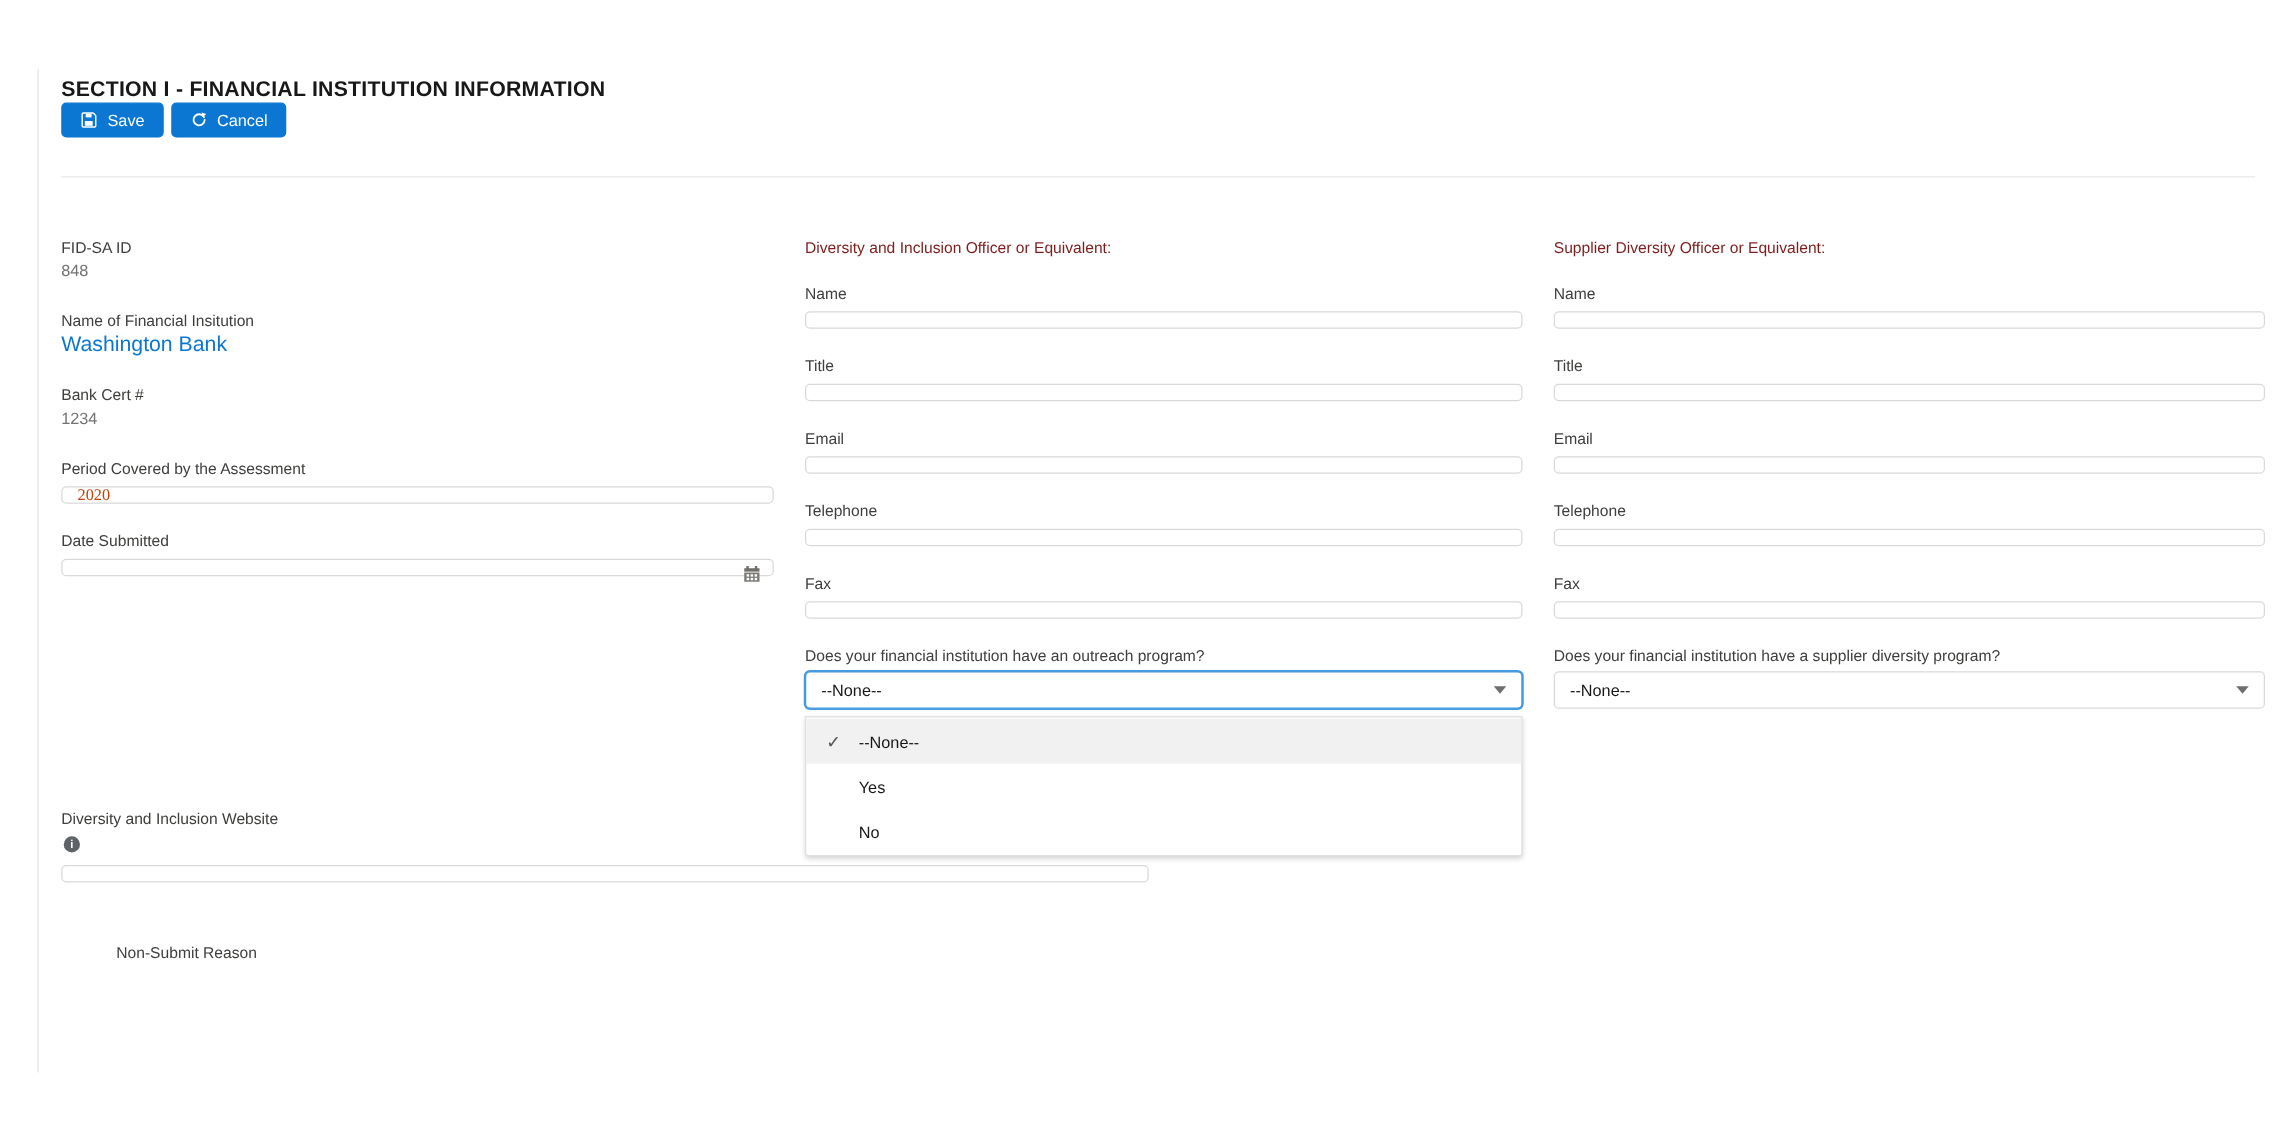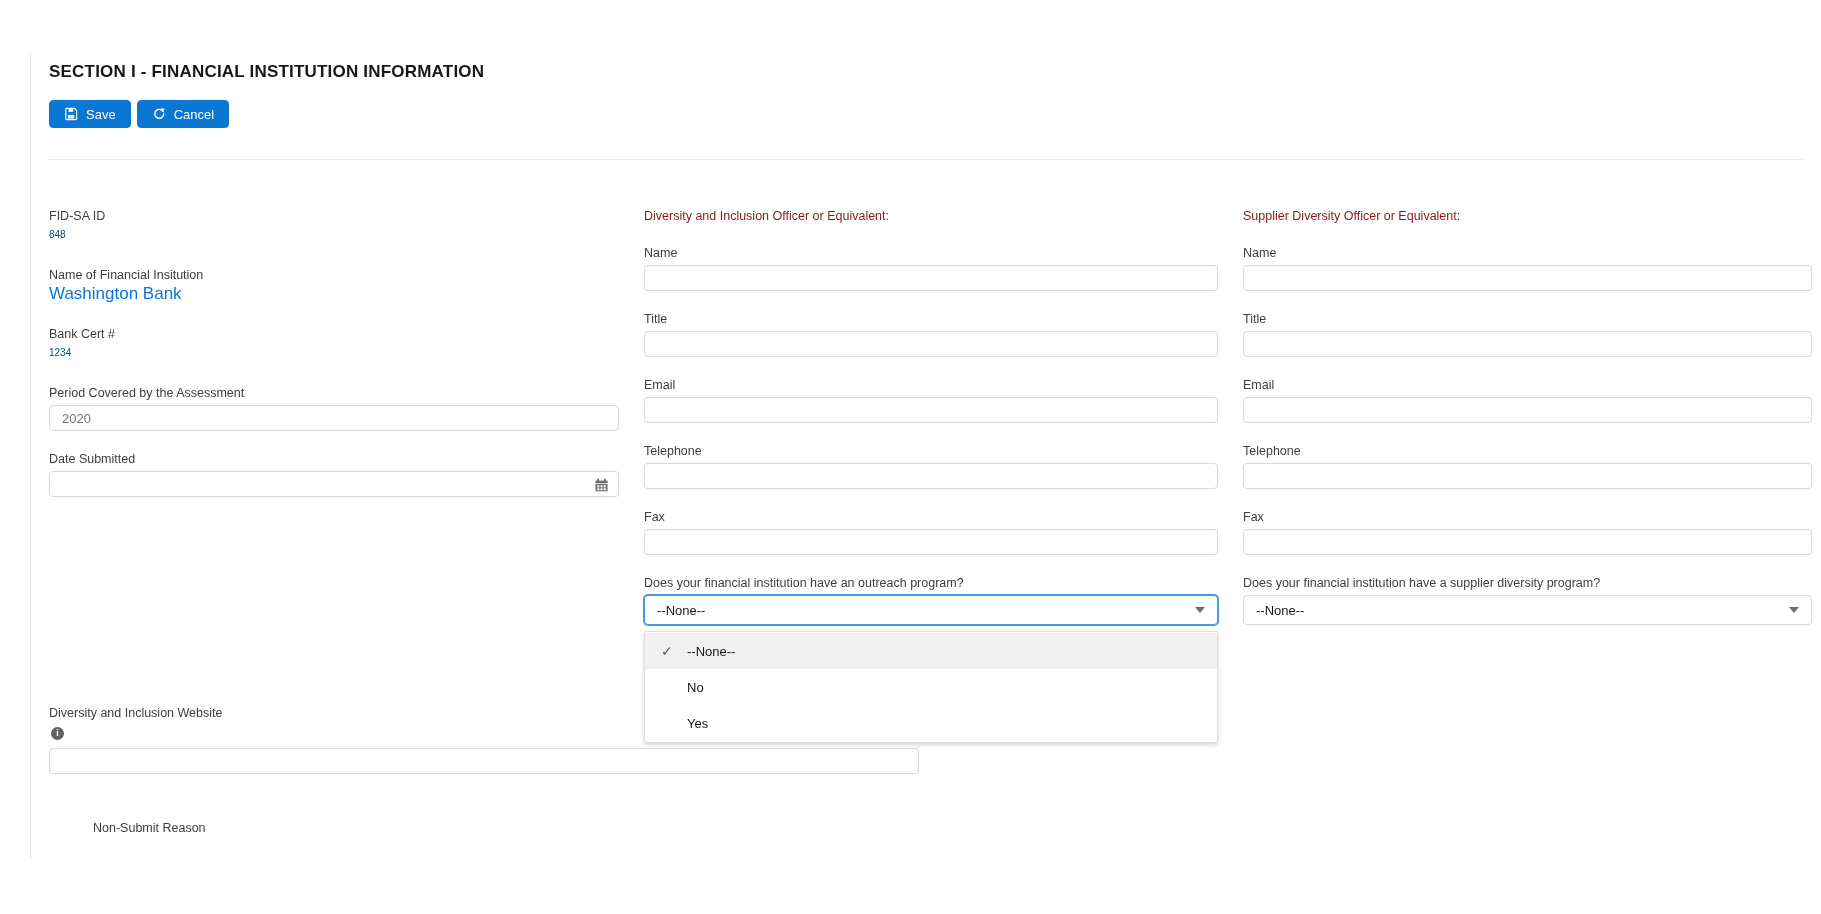--- a/index.html
+++ b/index.html
@@ -10,40 +10,40 @@
     position:relative;
   }
   .panel {
     position:absolute; left:30px; top:55px; width:1798px; height:803px;
     border-left:1px solid #e4e4e4; border-right:6px solid #f9a8d4;
     padding:0 18px; overflow:hidden;
   }
   .page-title {
     margin:7px 0 0 0; font-size:17px; font-weight:700; color:#181818; letter-spacing:.2px;
   }
-  .toolbar { margin-top:18px; display:flex; gap:6px; }
+  .toolbar { display:flex; gap:6px; }
   .btn {
     height:28px; padding:0 14px; background:#0b77d2; border:1px solid #0b77d2;
     border-radius:4px; color:#fff; font-size:13px; font-family:inherit;
     display:inline-flex; align-items:center; gap:8px; cursor:pointer;
   }
   .btn svg { display:block; }
   .divider { margin-top:31px; border-top:1px solid #e8e8e8; height:0; }
   .grid {
     margin-top:48px; display:grid; grid-template-columns:570px 574px 569px; column-gap:25px;
   }
   .field-label { display:block; font-size:12.5px; line-height:16px; color:#3e3e3c; }
   .ro-field { margin-bottom:24px; }
-  .ro-value { font-size:10px; line-height:17px; color:#0c4a6e; margin-top:2px; }
+  .ro-value { font-size:13px; line-height:17px; color:#737373; margin-top:2px; }
   .link-value { font-size:17px; line-height:17px; color:#0b77d2; margin-top:2px; cursor:pointer; }
   .input-field { margin-bottom:20px; }
   .input-field .field-label { margin-bottom:4px; }
   .text-input {
-    width:100%; height:26px; border:1px solid #d9d9d9; border-radius:4px;
-    padding:0 12px; font-size:13px; color:#737373; background:#fff; font-family:Liberation Sans, sans-serif;
+    width:100%; height:14px; border:1px solid #d9d9d9; border-radius:4px;
+    padding:0 12px; font-size:13px; color:#c2410c; background:#fff; font-family:Liberation Serif, serif;
   }
   .date-wrap { position:relative; }
   .calendar-btn { position:absolute; right:10px; top:7px; width:15px; height:15px; cursor:pointer; }
   .col-header { font-size:12.5px; line-height:16px; color:#7f1d1d; margin-bottom:21px; }
   .question { position:relative; }
   .question .field-label { margin-bottom:4px; }
   .combobox {
     height:30px; border:1px solid #d9d9d9; border-radius:4px; background:#fff;
     display:flex; align-items:center; padding:0 30px 0 12px; font-size:13px;
     color:#181818; position:relative; cursor:pointer;
@@ -176,25 +176,25 @@
           <span>--None--</span>
           <span class="dd-arrow"></span>
         </div>
         <div class="dropdown-panel">
           <div class="option selected">
             <span class="check">✓</span>
             <span>--None--</span>
           </div>
           <div class="option">
             <span class="check"></span>
-            <span>No</span>
+            <span>Yes</span>
           </div>
           <div class="option">
             <span class="check"></span>
-            <span>Yes</span>
+            <span>No</span>
           </div>
         </div>
       </div>
     </div>
 
     <div>
       <div class="col-header">Supplier Diversity Officer or Equivalent:</div>
 
       <div class="input-field">
         <span class="field-label">Name</span>

